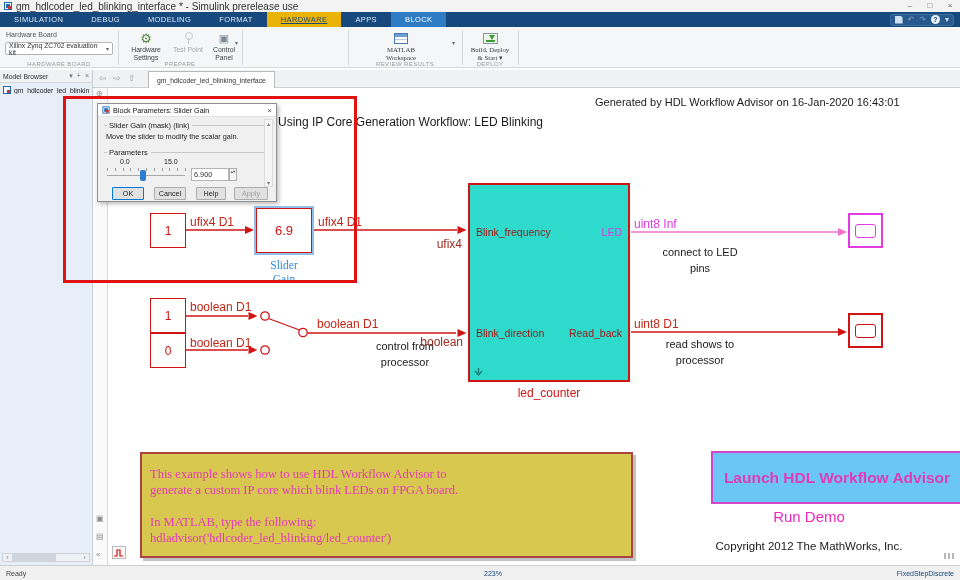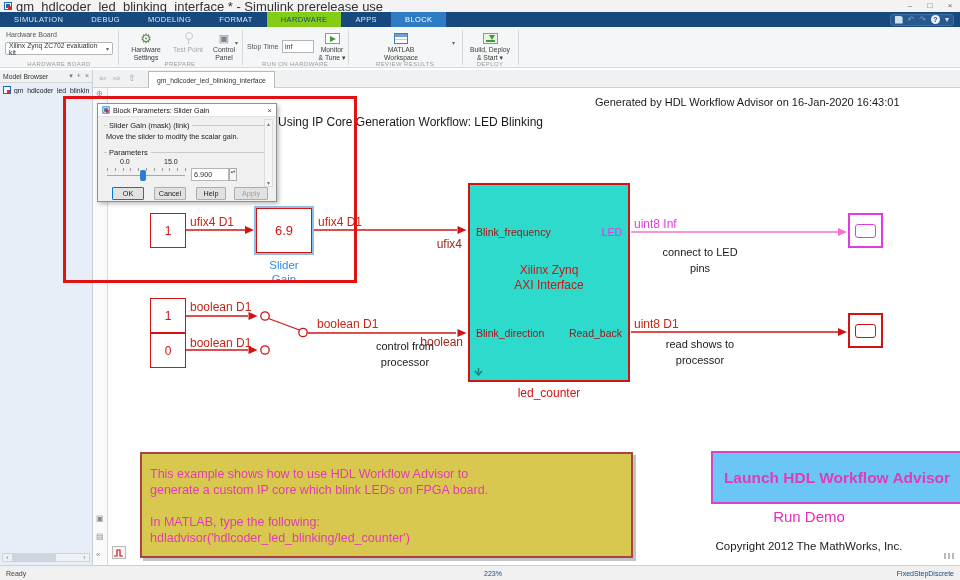--- a/index.html
+++ b/index.html
@@ -1,33 +1,33 @@
 <!DOCTYPE html>
 <html><head>
 <meta charset="utf-8">
 <style>
   * { box-sizing: border-box; margin: 0; padding: 0; }
   html,body { width: 960px; height: 580px; overflow: hidden; }
   body { font-family: "Liberation Sans", sans-serif; position: relative; background: #fff; }
   .abs { position: absolute; }
-  .preline { white-space: pre-line; }
+  .preline { white-space: pre-line; font-family: Liberation Serif, serif; }
   .pre { white-space: pre; }
 
   
   #titlebar { left:0; top:0; width:960px; height:12px; background:#f3f3f3; display:flex; align-items:center; padding-left:4px; }
-  #titlebar .ttext { font-size:13px; color:#333; margin-left:4px; }
+  #titlebar .ttext { font-size:10px; color:#333; margin-left:4px; }
   .winbtn { font-size:8px; color:#666; width:20px; text-align:center; line-height:12px; }
   #slicon { width:8px; height:8px; background:#fff; border:1px solid #1d6bb8; position:relative; }
   #slicon:before { content:""; position:absolute; left:1px; top:1px; width:4px; height:4px; background:#1d6bb8; }
   #slicon:after { content:""; position:absolute; right:0px; bottom:0px; width:3px; height:3px; background:#c33; }
 
   
   #tabstrip { left:0; top:12px; width:960px; height:15px; background:#17497e; display:flex; align-items:stretch; }
   .rtab { color:#dce6f2; font-size:7.5px; letter-spacing:.4px; padding:0 14px; display:flex; align-items:center; }
-  .rtab.active { background:#84cc16; color:#17497e; }
+  .rtab.active { background:#eab308; color:#17497e;text-decoration:underline; }
   .rtab.hilite { background:#2e7cc4; color:#fff; }
   #quickaccess { position:absolute; right:6px; top:13.5px; height:12px; background:#28598e; border:1px solid #3f6fa3; border-radius:3px; display:flex; align-items:center; padding:0 4px; gap:5px; }
   #quickaccess span { font-size:8px; color:#cfe0f0; line-height:10px; }
   #quickaccess .dim { color:#7e9cbd; }
   .helpdot { width:9px; height:9px; border-radius:50%; background:#e8f0f8; color:#17497e !important; font-size:7px !important; text-align:center; line-height:9px !important; font-weight:bold; }
   .floppy { width:8px; height:8px; background:#cfe0f0; clip-path:polygon(0 0,75% 0,100% 25%,100% 100%,0 100%); }
 
   
   #ribbon { left:0; top:27px; width:960px; height:41px; background:#f5f6f7; border-bottom:1px solid #d9d9d9; }
   .rgroup { position:absolute; top:0; height:41px; }
@@ -177,32 +177,20 @@
       <span class="icn">
           <span class="panelglyph">▣</span>
         </span>
       <span>Control Panel</span>
     </div>
     <span class="abs ddarrow" style="left:117px; top:12px;">▾</span>
     <div class="glabel">PREPARE</div>
   </div>
   <div class="rgdiv" style="left:242px;"></div>
 
-  <div class="rgroup" style="left:242px; width:106px;">
-    <div class="fieldlbl abs" style="left:5px; top:16px;">Stop Time</div>
-    <input class="tinyinput abs" style="left: 40px; top: 13px; width: 32px; height: 13px;" value="inf">
-    <div class="rbtn" style="left:74px; top:4px; width:32px;">
-      <span class="icn">
-          <span class="miniscreen"></span>
-        </span>
-      <span class="preline">Monitor
-&amp; Tune ▾</span>
-    </div>
-    <div class="glabel">RUN ON HARDWARE</div>
-  </div>
   <div class="rgdiv" style="left:348px;"></div>
 
   <div class="rgroup" style="left:348px; width:114px;">
     <div class="rbtn" style="left:28px; top:4px; width:50px;">
       <span class="icn">
           <span class="wsicon"></span>
         </span>
       <span class="preline">MATLAB
 Workspace</span>
     </div>
@@ -297,22 +285,20 @@
   <div id="gainblk">6.9</div>
 </div>
 <div class="abs preline" style="left:254px; top:258px; width:60px; text-align:center; font-size:11.5px; line-height:14px; color:#2e8be8;">Slider
 Gain</div>
 <div class="redlabel" style="left:318px; top:215px;">ufix4 D1</div>
 <div class="redlabel darkred" style="left:420px; top:237px; width:42px; text-align:right;">ufix4</div>
 
 <div class="abs" id="axiblk" style="left:468px; top:183px; width:162px; height:199px; z-index:5;">
   <div class="port" style="left:6px; top:41px;">Blink_frequency</div>
   <div class="port magenta" style="right:6px; top:41px;">LED</div>
-  <div class="axiname preline" style="top:78px;">Xilinx Zynq
-AXI Interface</div>
   <div class="port" style="left:6px; top:142px;">Blink_direction</div>
   <div class="port" style="right:6px; top:142px;">Read_back</div>
   <svg width="9" height="9" style="position:absolute; left:4px; bottom:3px;">
       <path d="M4.5 0 V5 M1 3 L4.5 7 L8 3" stroke="#1b7a72" stroke-width="1.4" fill="none"></path>
     </svg>
 </div>
 <div class="abs" style="left:468px; top:386px; width:162px; text-align:center; font-size:12px; color:#d01414;">led_counter</div>
 
 <div class="redlabel magenta" style="left:634px; top:217px;">uint8 Inf</div>
 <div class="scope" style="left:848px; top:213px; border:2px solid #e23be2;">

